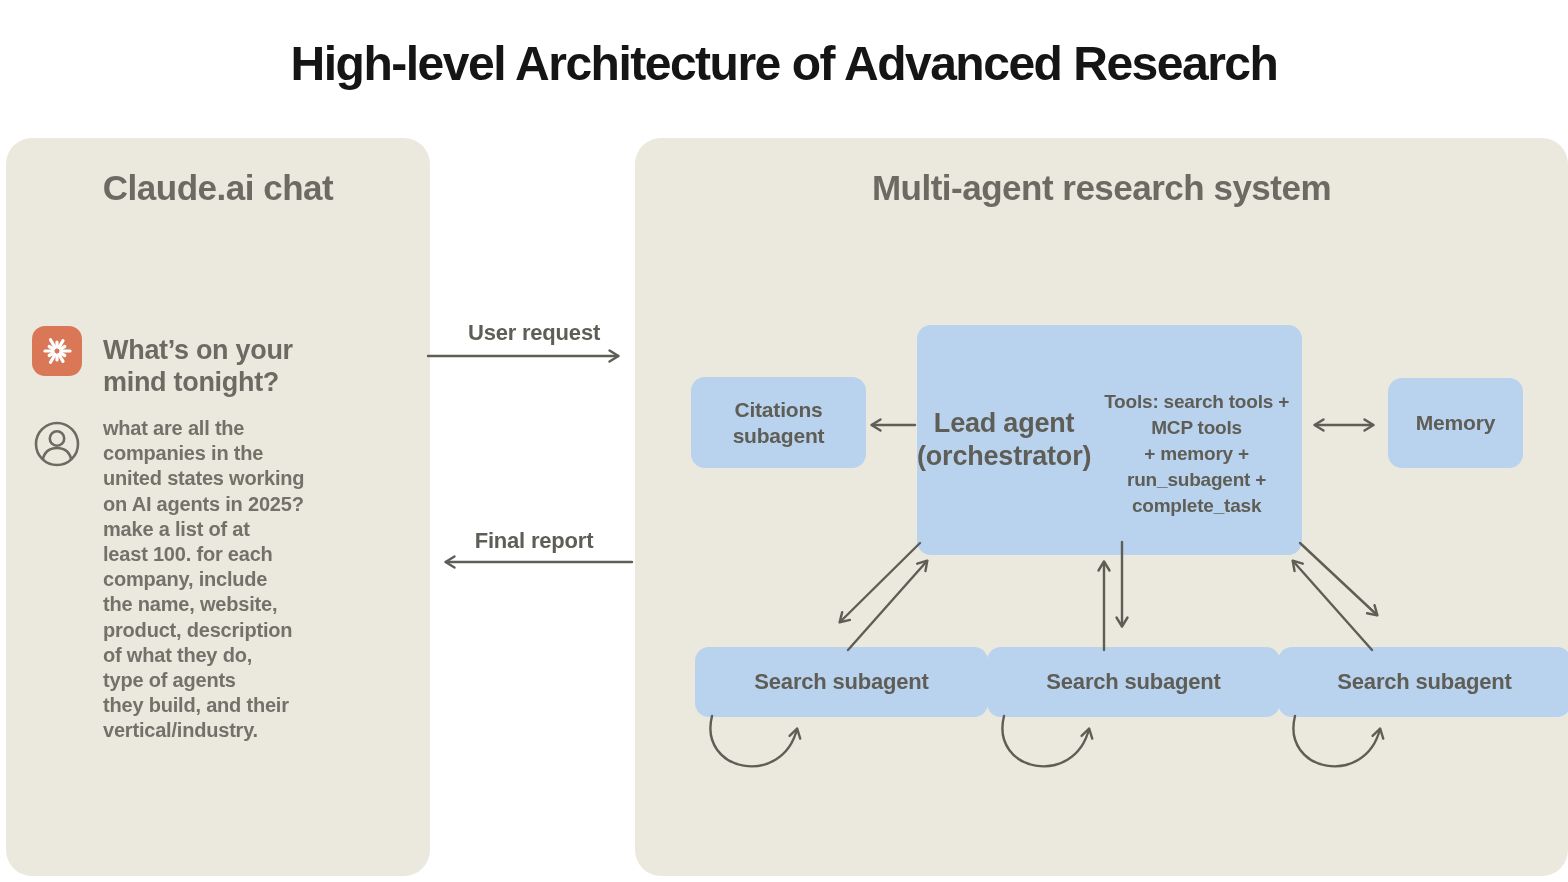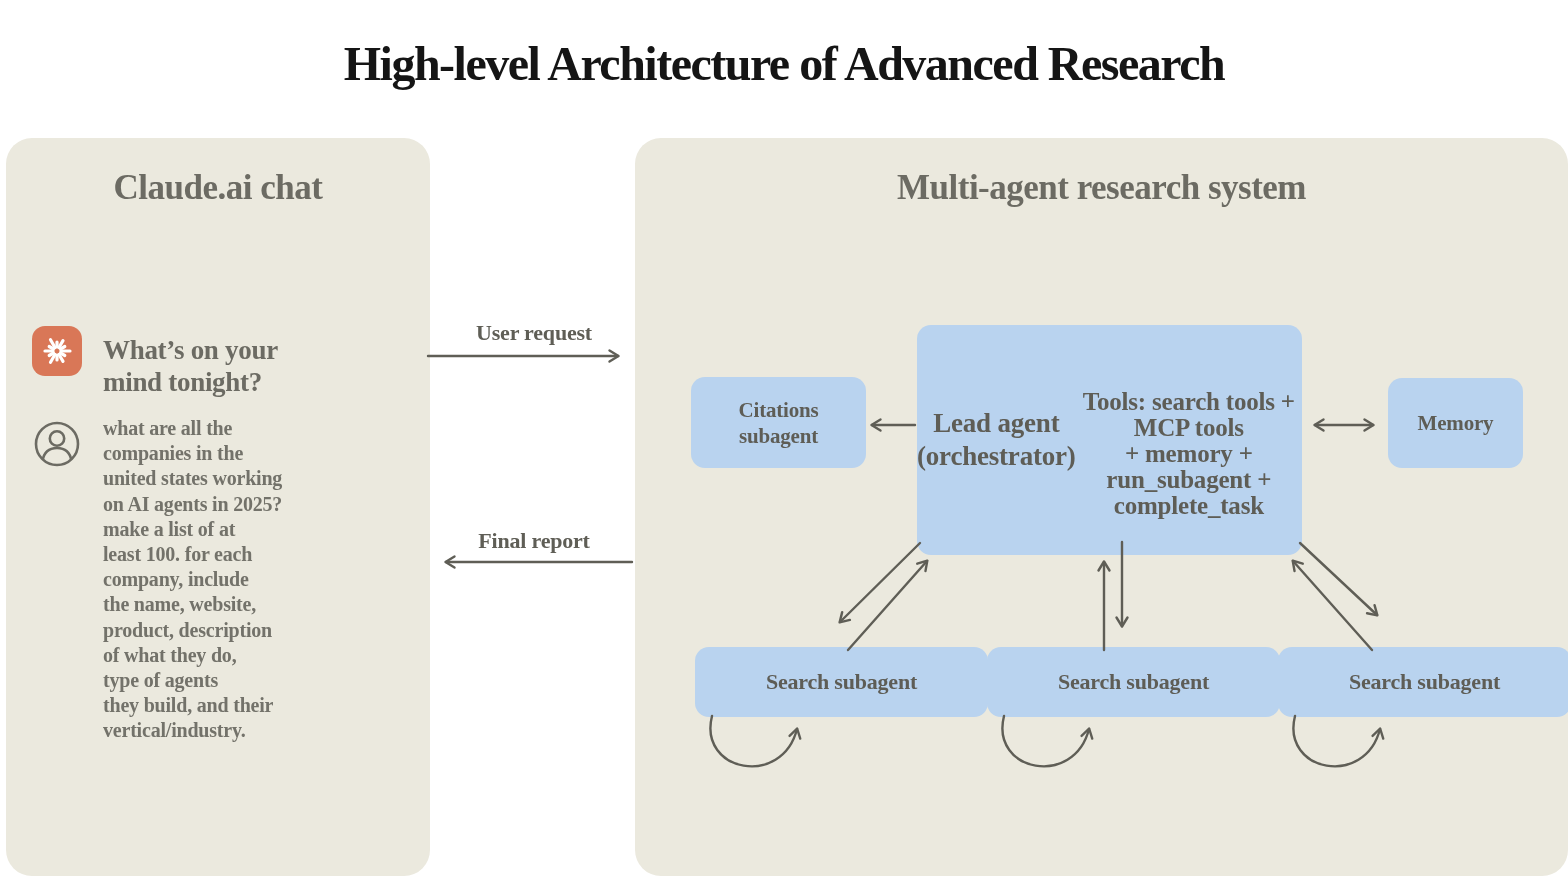--- a/index.html
+++ b/index.html
@@ -1,18 +1,18 @@
 <!DOCTYPE html>
 <html><head>
 <meta charset="utf-8">
 <style>
   html,body{margin:0;padding:0;background:#ffffff;}
   #stage{
     position:relative;width:1568px;height:882px;overflow:hidden;
-    font-family:Liberation Serif, serif;background:#ffffff;
+    font-family:Liberation Sans, sans-serif;background:#ffffff;
   }
   .page-title{
     position:absolute;left:0;top:36px;width:100%;text-align:center;
     font-size:48px;font-weight:800;letter-spacing:-1.5px;color:#151515;
   }
   .panel{
     position:absolute;top:138px;bottom:6px;background:#ebe9de;border-radius:26px;
   }
   #left-panel{left:6px;width:424px;}
   #right-panel{left:635px;right:0px;}
@@ -33,21 +33,21 @@
     white-space:pre-line;letter-spacing:-0.2px;
   }
   .bluebox{
     position:absolute;background:#b9d3ef;border-radius:14px;
     display:flex;align-items:center;justify-content:center;text-align:center;
     color:#5e5d56;font-weight:700;letter-spacing:-0.2px;
   }
   
   #lead-agent-box{left:282px;top:187px;width:385px;height:230px;flex-direction:row;}
   .lead-agent-name{font-size:27px;line-height:33px;white-space:pre-line;}
-  .lead-agent-tools{font-size:25px;line-height:26px;white-space:pre-line;margin-top:28px;}
+  .lead-agent-tools{font-size:19px;line-height:26px;white-space:pre-line;margin-top:28px;}
   #citations-box{left:45px;top:239px;width:175px;height:91px;font-size:21px;line-height:26px;white-space:pre-line;margin-left:11px;}
   #memory-box{left:753px;top:240px;width:135px;height:90px;font-size:21px;}
   .search-box{top:509px;width:293px;height:70px;font-size:22px;}
   #search-box-1{left:60px;}
   #search-box-2{left:352px;}
   #search-box-3{left:643px;}
   .flow-label{
     position:absolute;font-size:22px;font-weight:700;color:#5f5e56;
     text-align:center;width:220px;letter-spacing:-0.2px;
   }

